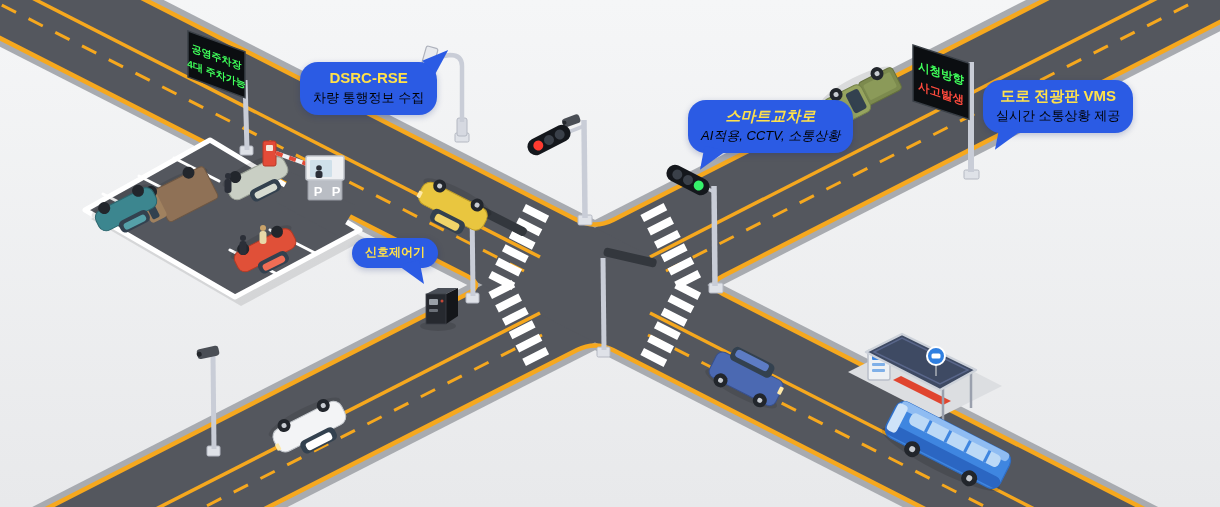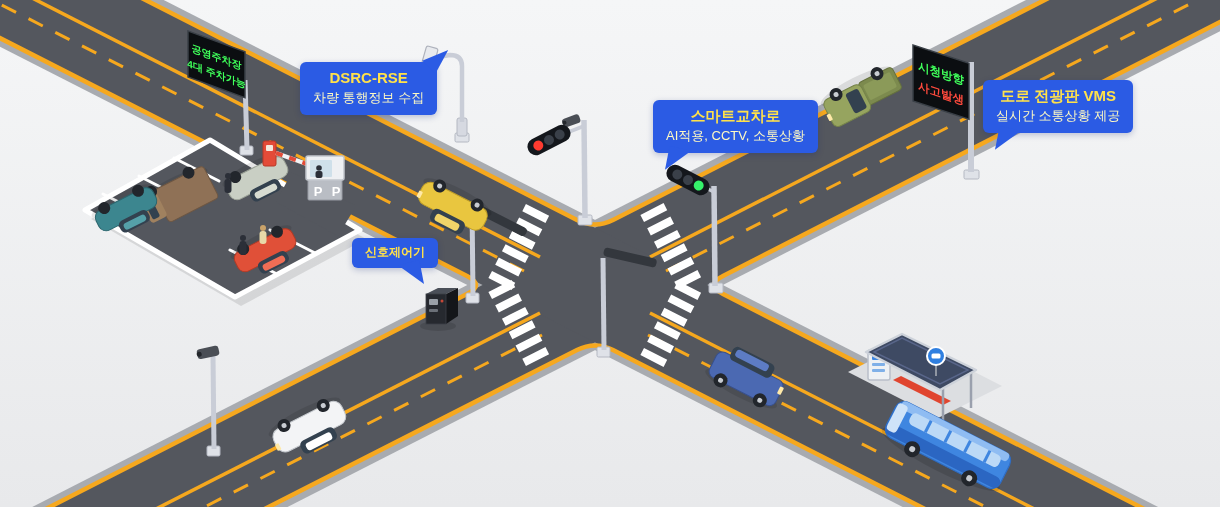--- a/index.html
+++ b/index.html
@@ -21,26 +21,26 @@
   .dark-head{fill:#33373d;}
   .led-bg{fill:var(--led_bg);stroke:#3a4047;stroke-width:1.5;}
   .led-green{fill:var(--led_green);font-weight:bold;}
   .led-red{fill:var(--led_red);font-weight:bold;}
   .glass{fill:#33414f;}
   .wheel{fill:#22262c;}
   .hub{fill:#c8ccd2;}
 
   
   .bubble{
-    position:absolute;background:var(--label_blue);color:#fff;border-radius:6px;
+    position:absolute;background:var(--label_blue);color:#fff;border-radius:18px;
     padding:7px 13px 8px;text-align:center;white-space:nowrap;z-index:5;
     box-shadow:0 2px 6px rgba(20,40,120,.25);
   }
   .bubble .t{color:var(--label_yellow);font-weight:bold;font-size:15px;line-height:1.25;}
-  .bubble .d{color:#fef9c3;font-size:13px;line-height:1.3;margin-top:2px;}
+  .bubble .d{color:#000000;font-size:13px;line-height:1.3;margin-top:2px;}
   .bubble::after{content:"";position:absolute;background:var(--label_blue);width:26px;height:24px;}
   .tail-tr::after{right:-11px;top:-12px;clip-path:polygon(100% 0,0 45%,50% 100%);}
   .tail-bl::after{left:12px;bottom:-17px;clip-path:polygon(0 100%,18% 0,100% 22%);}
   .tail-br::after{right:14px;bottom:-16px;clip-path:polygon(100% 100%,82% 0,0 22%);}
 </style>
 </head>
 <body>
 
 <div class="stage">
 
@@ -336,21 +336,21 @@
     <circle cx="-30" cy="20" r="3" class="hub"></circle>
         <circle cx="34" cy="20" r="3" class="hub"></circle>
   </g>
 </svg>
 
 <div class="bubble tail-tr" style="left:300px;top:62px;">
   <div class="t">DSRC-RSE</div>
   <div class="d">차량 통행정보 수집</div>
 </div>
 
-<div class="bubble tail-bl" style="left:653px;top:100px;">
+<div class="bubble tail-bl" style="left:688px;top:100px;font-style:italic;">
   <div class="t">스마트교차로</div>
   <div class="d">AI적용, CCTV, 소통상황</div>
 </div>
 
 <div class="bubble tail-bl" style="left:983px;top:80px;">
   <div class="t">도로 전광판 VMS</div>
   <div class="d">실시간 소통상황 제공</div>
 </div>
 
 <div class="bubble tail-br" style="left:352px;top:238px;">

